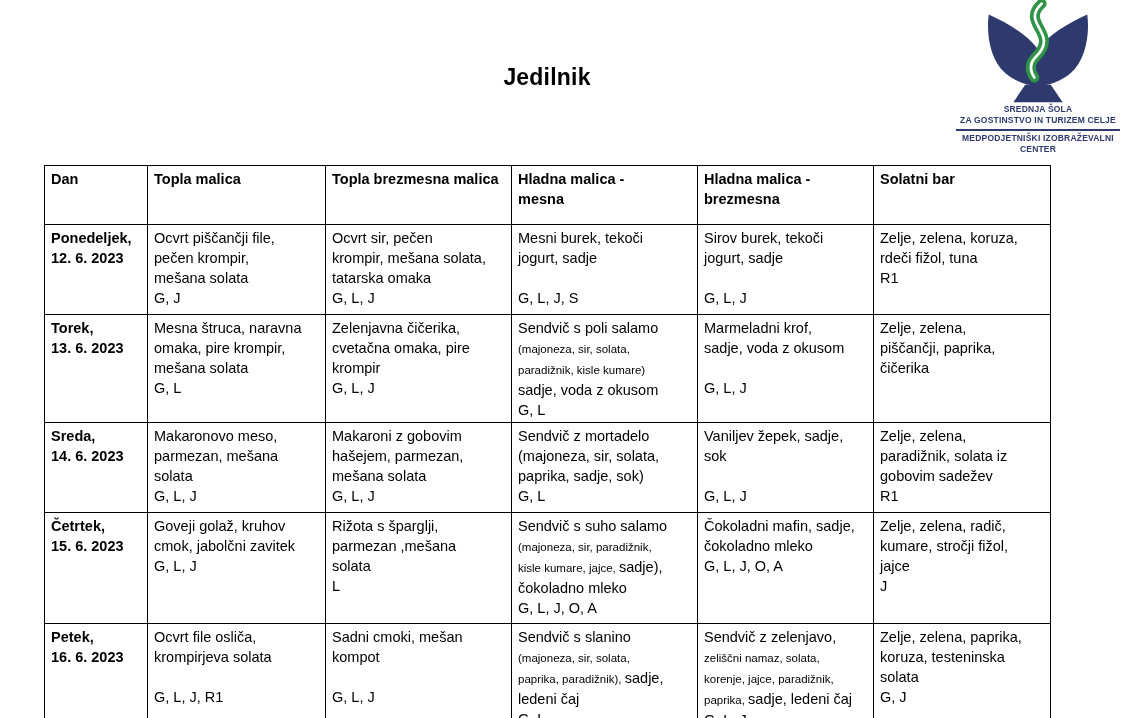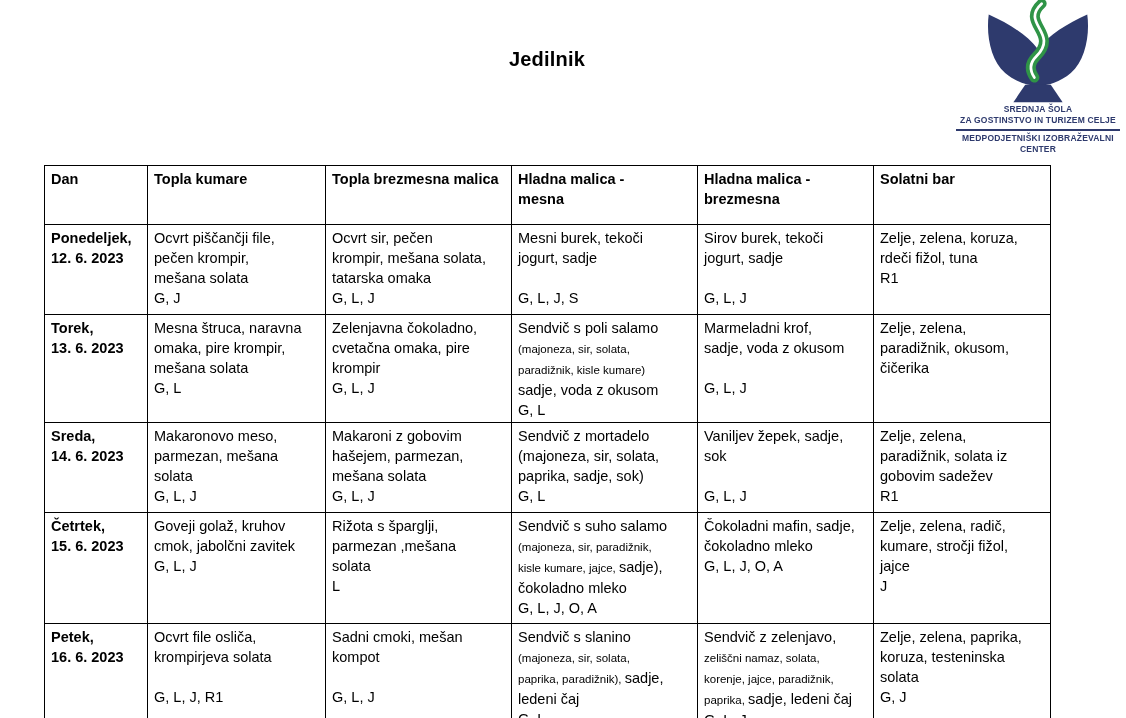--- a/index.html
+++ b/index.html
@@ -2,22 +2,22 @@
 <html style="--navy: #2e3a6d; --green: #2f9447;"><head>
 <meta charset="utf-8">
 <style>
   html,body{margin:0;padding:0;}
   body{
     width:1126px;height:718px;position:relative;overflow:hidden;
     background:#ffffff;color:#000;
     font-family:"Liberation Sans", sans-serif;
   }
   .title{
-    position:absolute;top:48px;left:44px;width:1006px;
-    text-align:center;font-size:20px;font-weight:bold;letter-spacing:0.2px;
+    position:absolute;top:64px;left:44px;width:1006px;
+    text-align:center;font-size:23px;font-weight:bold;letter-spacing:0.2px;
   }
   
   .logo{position:absolute;top:0;right:4px;width:168px;text-align:center;}
   .logo svg{display:block;margin:0 auto;}
   .logo-text{color:var(--navy,#2e3a6d);font-weight:bold;font-size:8.5px;line-height:11px;letter-spacing:0.2px;}
   .logo-sep{border-top:2px solid var(--navy,#2e3a6d);margin:3px 2px 2px 2px;}
   .navy-fill{fill:var(--navy,#2e3a6d);}
   .green-stroke{stroke:var(--green,#2f9447);fill:none;}
   .white-stroke{stroke:#ffffff;fill:none;}
   
@@ -68,21 +68,21 @@
     <col style="width:186px">
     <col style="width:176px">
     <col style="width:177px">
   </colgroup>
   <tbody>
       <tr class="r0">
         <td class="hdr">
           <div class="line"><span>Dan</span></div>
         </td>
         <td class="hdr">
-          <div class="line"><span>Topla kumare</span></div>
+          <div class="line"><span>Topla malica</span></div>
         </td>
         <td class="hdr">
           <div class="line"><span>Topla brezmesna malica</span></div>
         </td>
         <td class="hdr">
           <div class="line"><span>Hladna malica -</span></div>
           <div class="line"><span>mesna</span></div>
         </td>
         <td class="hdr">
           <div class="line"><span>Hladna malica -</span></div>
@@ -132,41 +132,41 @@
           <div class="line"><span>Torek,</span></div>
           <div class="line"><span>13. 6. 2023</span></div>
         </td>
         <td>
           <div class="line"><span>Mesna štruca, naravna</span></div>
           <div class="line"><span>omaka, pire krompir,</span></div>
           <div class="line"><span>mešana solata</span></div>
           <div class="line"><span>G, L</span></div>
         </td>
         <td>
-          <div class="line"><span>Zelenjavna čokoladno,</span></div>
+          <div class="line"><span>Zelenjavna čičerika,</span></div>
           <div class="line"><span>cvetačna omaka, pire</span></div>
           <div class="line"><span>krompir</span></div>
           <div class="line"><span>G, L, J</span></div>
         </td>
         <td>
           <div class="line"><span>Sendvič s poli salamo</span></div>
           <div class="line"><span class="sm">(majoneza, sir,  solata,</span></div>
           <div class="line"><span class="sm">paradižnik, kisle kumare)</span></div>
           <div class="line"><span>sadje, voda z okusom</span></div>
           <div class="line"><span>G, L</span></div>
         </td>
         <td>
           <div class="line"><span>Marmeladni krof,</span></div>
           <div class="line"><span>sadje, voda z okusom</span></div>
           <div class="line"><span>&nbsp;</span></div>
           <div class="line"><span>G, L, J</span></div>
         </td>
         <td>
           <div class="line"><span>Zelje, zelena,</span></div>
-          <div class="line"><span>paradižnik, okusom,</span></div>
+          <div class="line"><span>piščančji, paprika,</span></div>
           <div class="line"><span>čičerika</span></div>
         </td>
       </tr>
       <tr class="r3">
         <td class="day">
           <div class="line"><span>Sreda,</span></div>
           <div class="line"><span>14. 6. 2023</span></div>
         </td>
         <td>
           <div class="line"><span>Makaronovo meso,</span></div>

